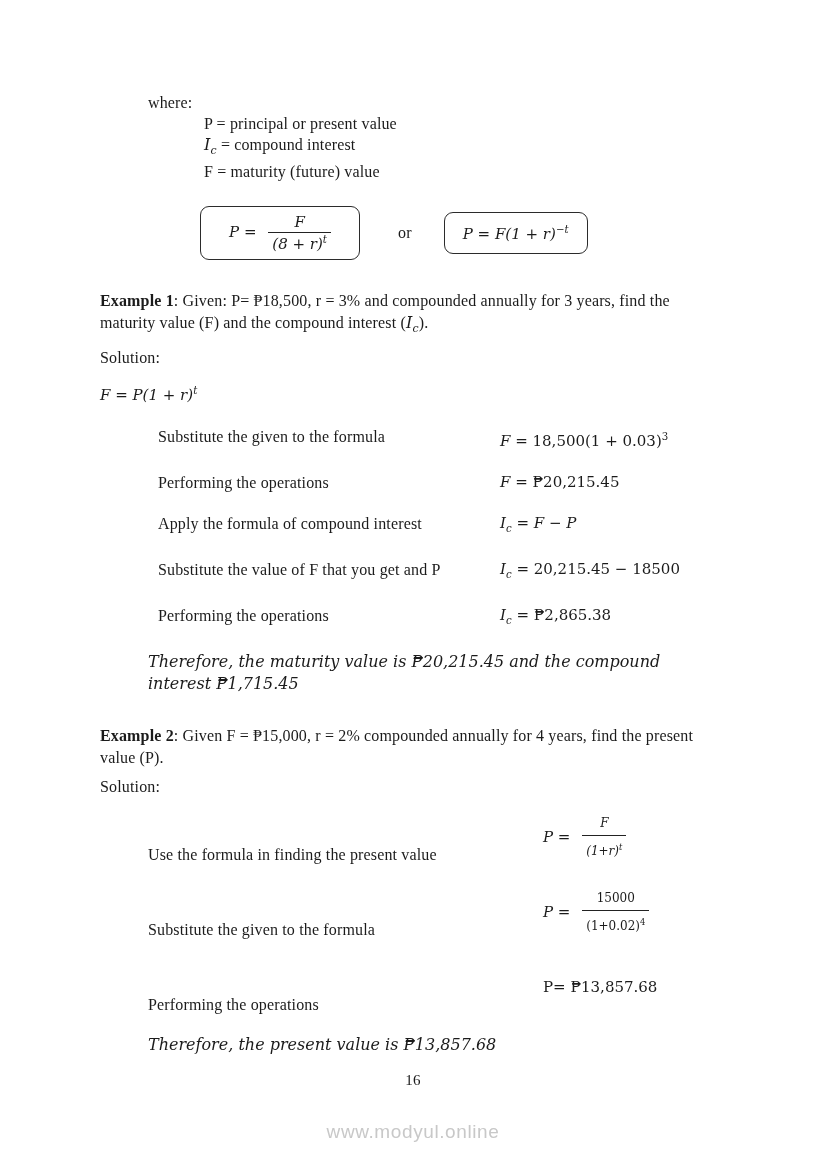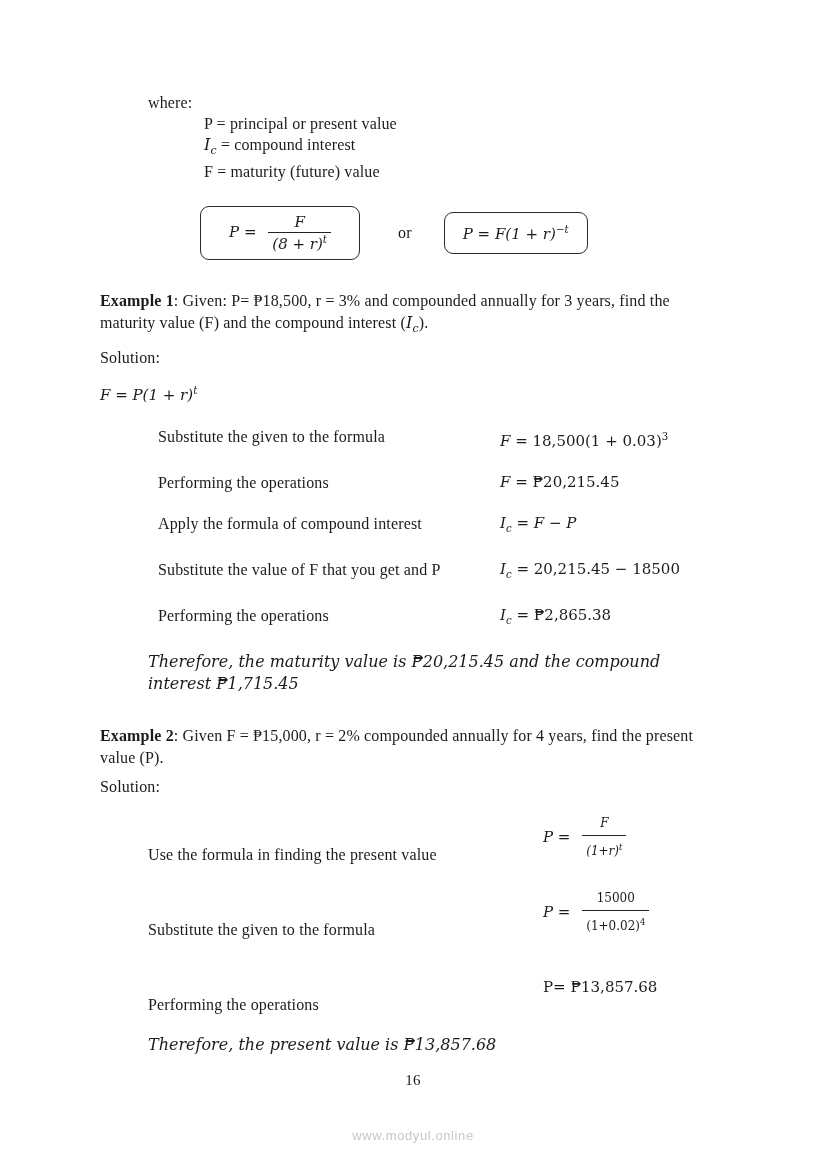--- a/index.html
+++ b/index.html
@@ -53,21 +53,21 @@
 
   .conclusion {
     font-family: "DejaVu Serif", "DejaVu Sans", serif; font-style: italic;
     margin: 0 0 0 48px; line-height: 22px; max-width: 535px; letter-spacing: 0;
   }
   .conclusion2 { margin-top: 16px; }
 
   .page-number { position: absolute; left: 0; right: 0; bottom: 80px; text-align: center; font-size: 15px; }
   .watermark {
     position: absolute; left: 0; right: 0; bottom: 26px; text-align: center;
-    font-size: 13px; color: #c8c8c8; font-family: "Liberation Sans", sans-serif;
+    font-size: 19px; color: #c8c8c8; font-family: "Liberation Sans", sans-serif;
     letter-spacing: 0.6px;
   }
 </style>
 </head>
 <body>
 
 <div class="page">
   <div class="content">
 
     <div class="where-label">where:</div>

